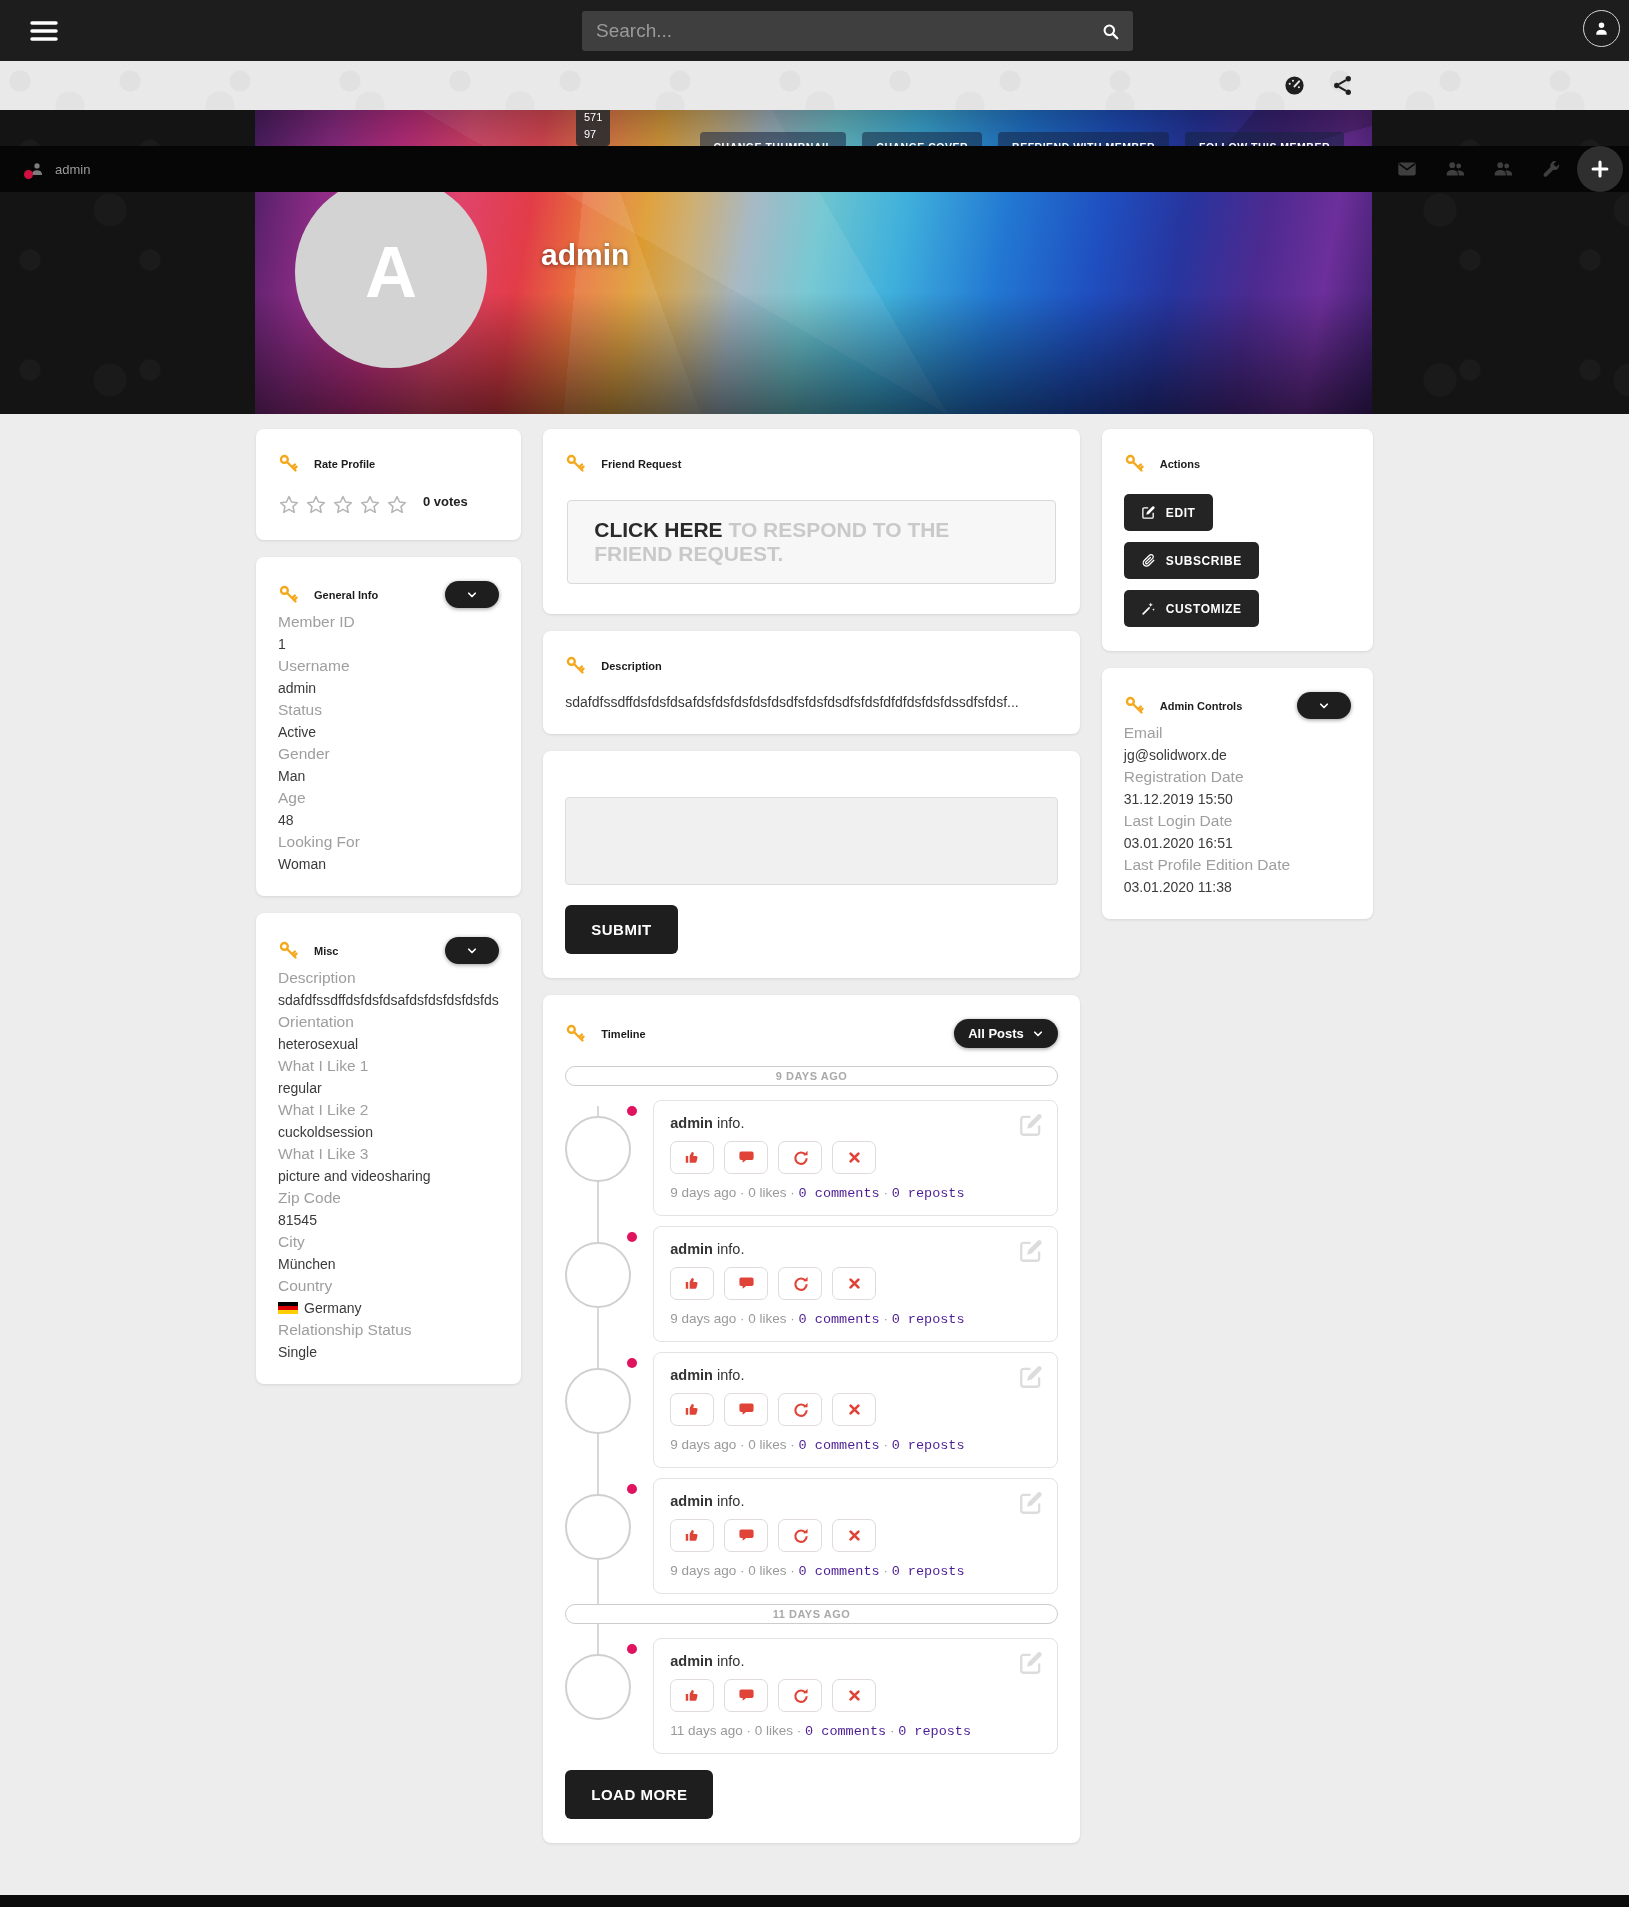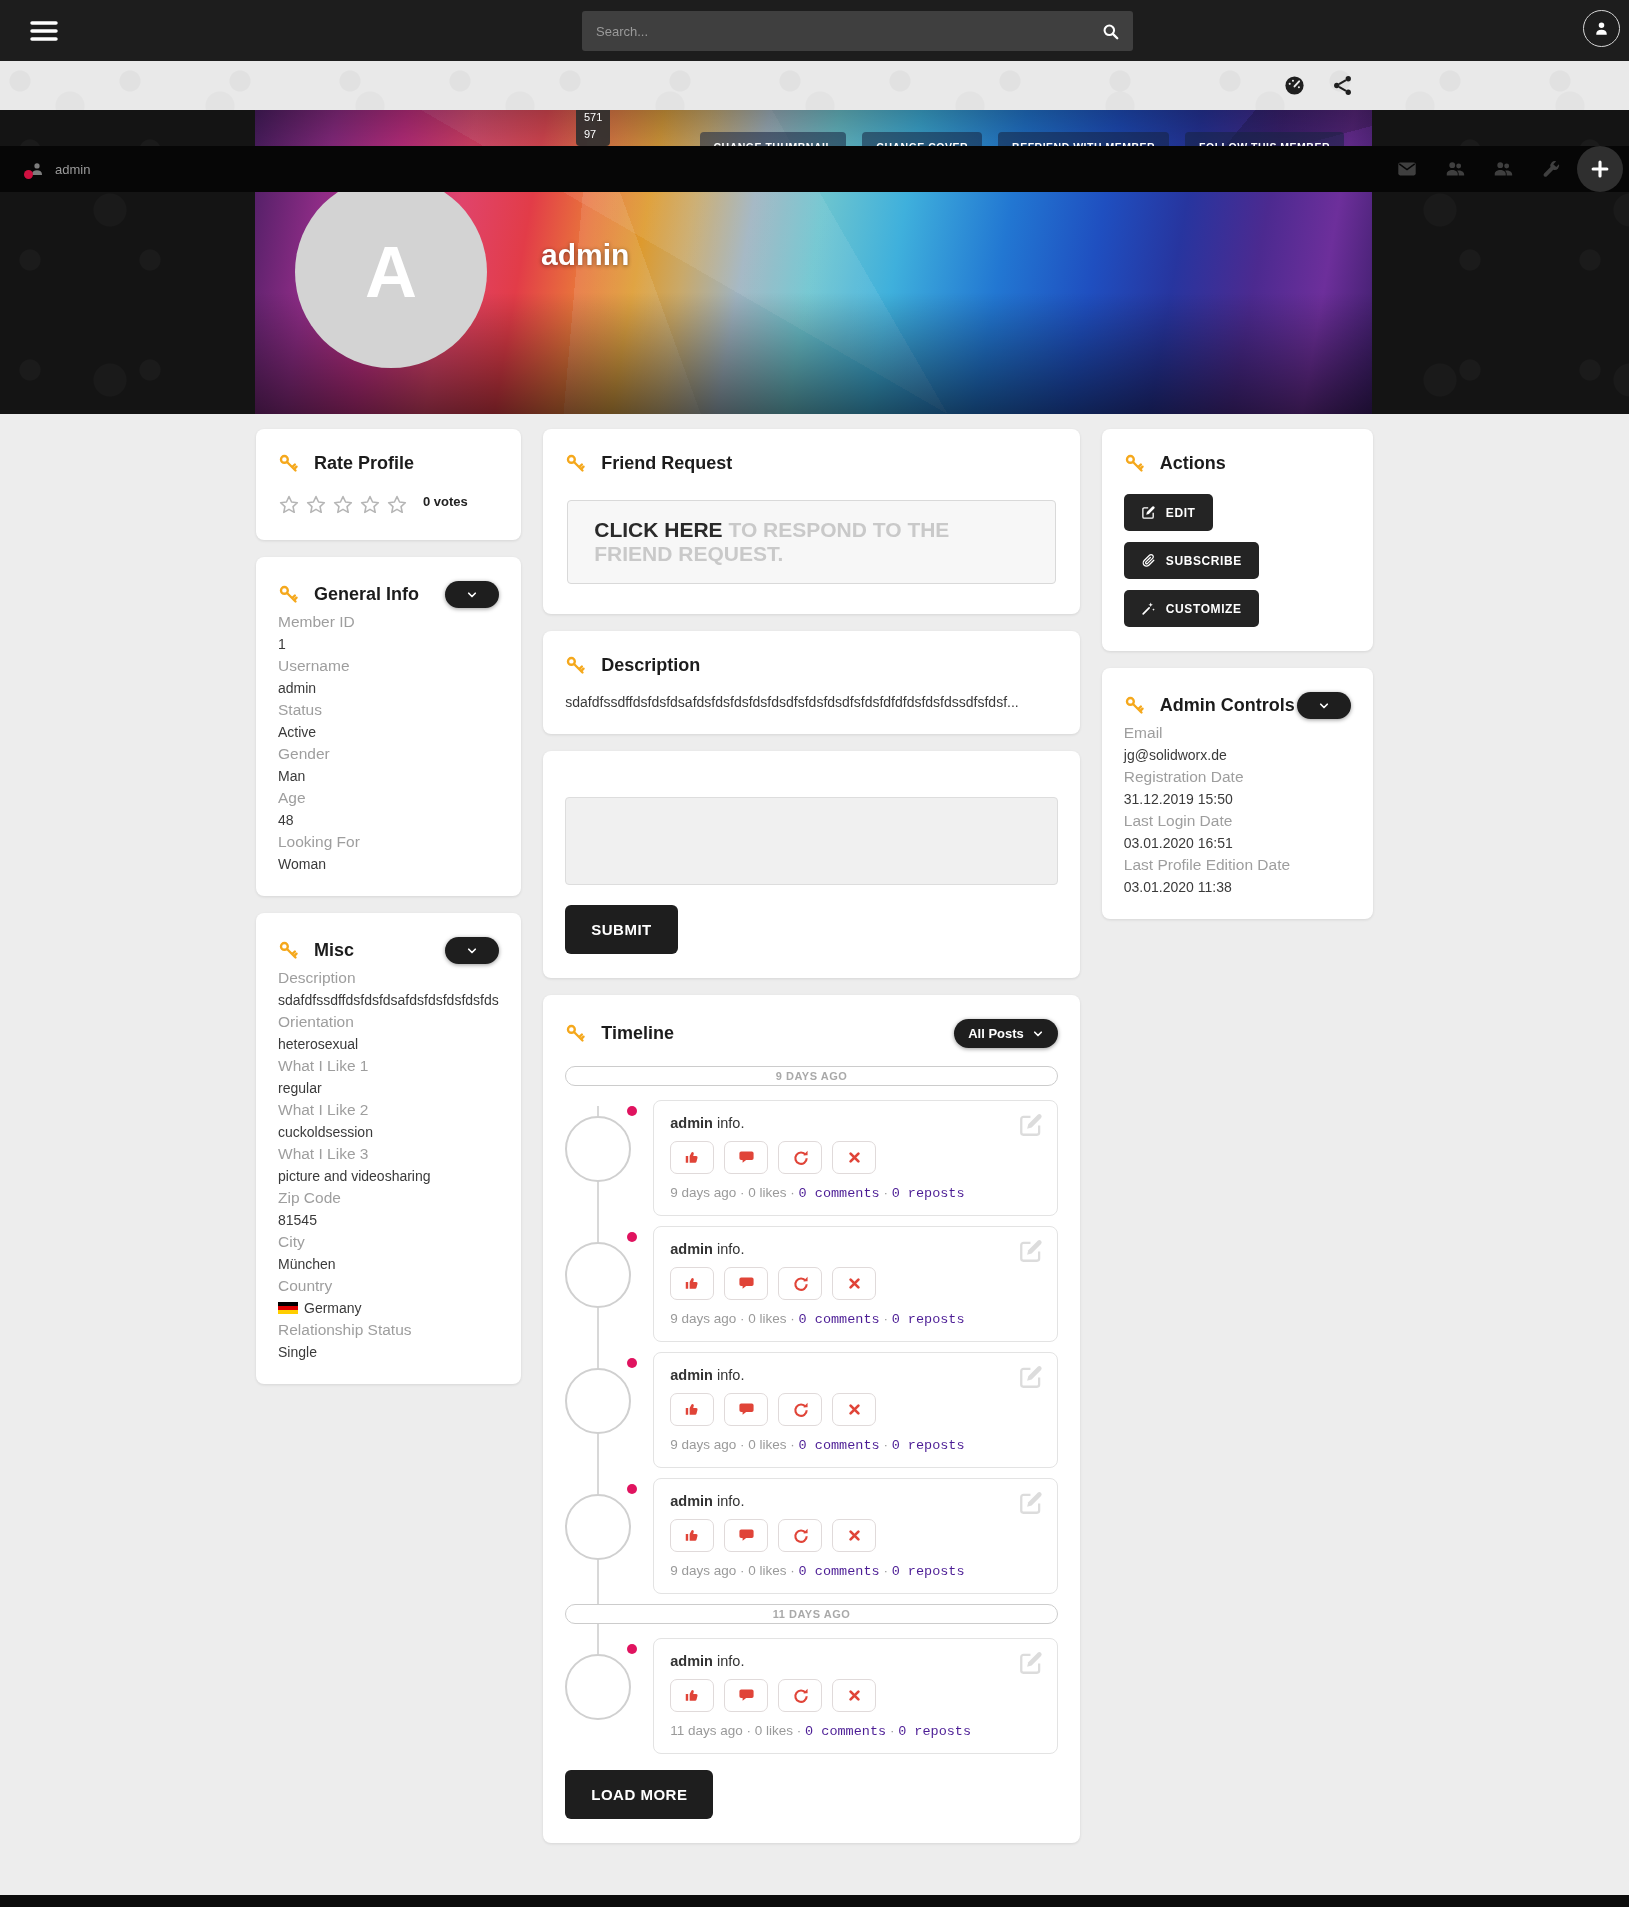--- a/index.html
+++ b/index.html
@@ -4,21 +4,21 @@
 <style>
   * { box-sizing: border-box; margin: 0; padding: 0; }
   html,body { background:#ededed; }
   body { font-family:"Liberation Sans", sans-serif; }
   .page { position:relative; width:1629px; height:1907px; margin:0 auto; background:#ededed; overflow:hidden; }
 
   
   .navbar { position:relative; height:61px; background:#1d1d1d; z-index:20; }
   .hamburger { position:absolute; left:28px; top:15px; width:32px; height:32px; color:#fff; background:none; border:none; cursor:pointer; }
   .search-wrap { position:absolute; left:582px; top:11px; width:551px; height:40px; background:#3f3f3f; border-radius:3px; display:flex; align-items:center; }
-  .search-input { flex:1; background:transparent; border:none; outline:none; color:#ddd; font-size:13px; padding:0 14px; font-family:inherit; }
+  .search-input { flex:1; background:transparent; border:none; outline:none; color:#ddd; font-size:19px; padding:0 14px; font-family:inherit; }
   .search-input::placeholder { color:#9a9a9a; }
   .search-btn { width:46px; height:40px; background:none; border:none; color:#fff; cursor:pointer; display:flex; align-items:center; justify-content:center; }
   .account-btn { position:absolute; left:1583px; top:10px; width:37px; height:37px; border:1.6px solid #d6d6d6; border-radius:50%; background:none; color:#fff; cursor:pointer; display:flex; align-items:center; justify-content:center; }
 
   
   .subbar { position:relative; height:49px; background-color:#e9e9e9;
     background-image:radial-gradient(circle at 20px 20px, rgba(0,0,0,.035) 0 10px, transparent 11px),
                      radial-gradient(circle at 70px 45px, rgba(0,0,0,.028) 0 14px, transparent 15px);
     background-size:110px 90px,150px 120px; z-index:19; }
   .subbar-ic { position:absolute; top:13px; width:23px; height:23px; color:#1f1f1f; background:none; border:none; cursor:pointer; }
@@ -54,21 +54,21 @@
 
   
   .content { width:1117px; margin:15px auto 0; display:flex; gap:22px; align-items:flex-start; }
   .col { display:flex; flex-direction:column; gap:17px; }
   .col-left { width:268px; }
   .col-mid { width:542px; }
   .col-right { width:274px; }
   .card { background:#fff; border-radius:8px; box-shadow:0 1px 3px rgba(0,0,0,.1); padding:24px 22px; }
   .card-head { display:flex; align-items:center; }
   .key-ic { width:21px; height:21px; color:#f5a81c; flex:none; }
-  .card-title { font-size:18px; font-weight:bold; color:#1c1c1c; margin-left:15px; }
+  .card-title { font-size:11px; font-weight:bold; color:#1c1c1c; margin-left:15px; }
   .pill { margin-left:auto; min-width:54px; height:27px; background:#1e1e1e; border:none; border-radius:999px; color:#fff; display:flex; align-items:center; justify-content:center; gap:8px; box-shadow:0 1px 4px rgba(0,0,0,.4); cursor:pointer; font-family:inherit; }
   .pill .ic { width:12px; height:12px; }
   .pill.wide { height:29px; padding:0 14px; font-size:13px; font-weight:bold; }
 
   .stars-row { display:flex; align-items:flex-start; margin-top:20px; }
   .star { width:22px; height:22px; color:#b5b5b5; margin-right:5px; cursor:pointer; }
   .votes { font-size:13px; font-weight:bold; color:#222; margin-left:10px; }
 
   .field { margin-top:5px; }
   .f-label { font-size:15.5px; color:#9e9e9e; }

